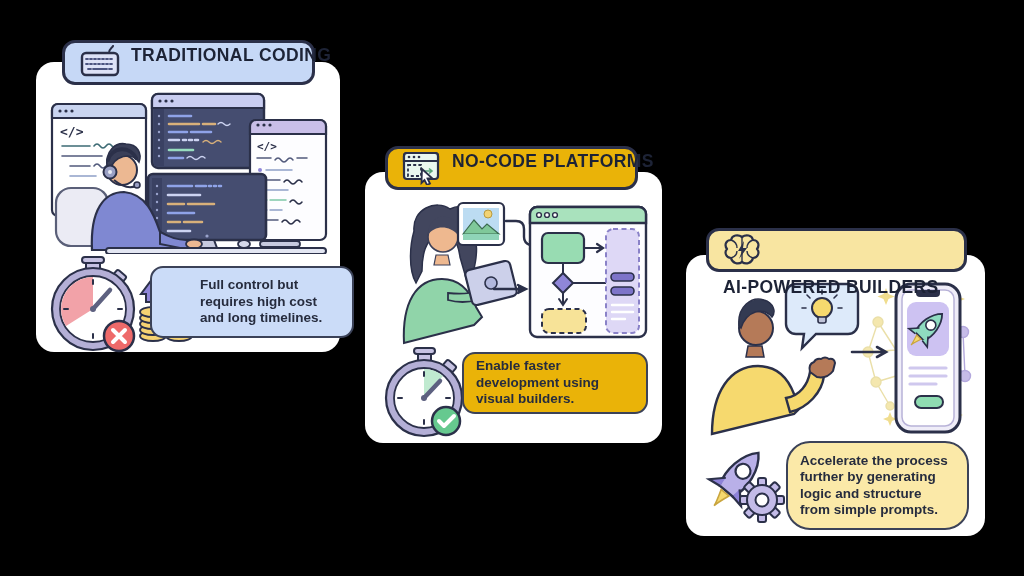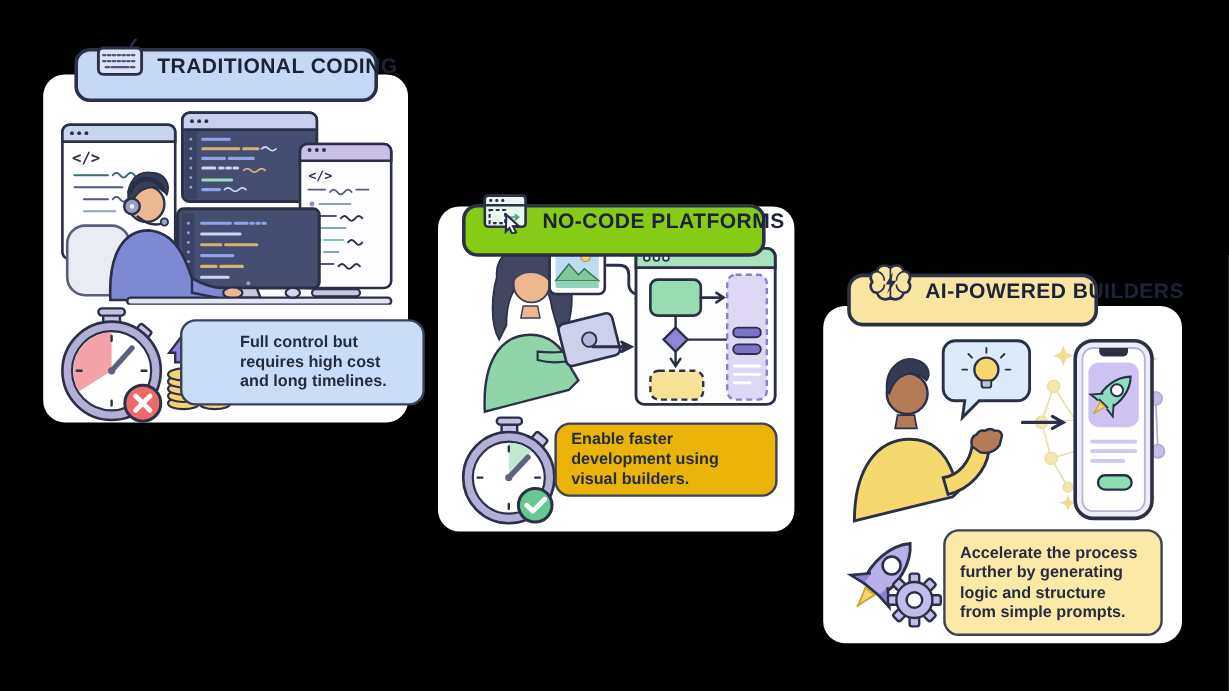--- a/index.html
+++ b/index.html
@@ -5,41 +5,41 @@
   html,body{margin:0;padding:0;}
   .stage{
     position:relative;width:1024px;height:576px;background:#000;
     overflow:hidden;font-family:"Liberation Sans", sans-serif;
   }
   .card{
     position:absolute;background:#fff;border-radius:18px;
     box-shadow:0 2px 6px rgba(0,0,0,.45);
   }
   .badge{
-    position:absolute;display:flex;align-items:flex-end;gap:10px;
-    border:3px solid #2b3049;border-radius:13px;padding:16px 14px;
+    position:absolute;display:flex;align-items:flex-start;gap:10px;
+    border:3px solid #2b3049;border-radius:13px;padding:2px 14px;
     box-sizing:border-box;z-index:5;
   }
   .badge .title{
     font-weight:bold;color:#1d2336;font-size:17.5px;letter-spacing:.4px;
     white-space:nowrap;
   }
   .badge-blue{background:#c6d8f6;}
-  .badge-green{background:#84cc16;margin-top:24px;}
+  .badge-green{background:#eab308;}
   .badge-yellow{background:#f8e5a1;}
   .note{
     position:absolute;border:2.5px solid #3b4258;border-radius:13px;
     box-sizing:border-box;display:flex;align-items:center;z-index:3;
   }
   .note p{
     margin:0;font-size:13.5px;line-height:1.22;font-weight:bold;color:#262c3e;
   }
   .note-blue{background:#cbdcf8;padding:8px 10px 8px 48px;}
   .note-green{background:#eab308;padding:8px 12px;}
-  .note-yellow{background:#fbe9a8;padding:8px 12px;}
+  .note-yellow{background:#fbe9a8;padding:8px 12px;border-radius:24px;}
   .illus,.bottom-icon{position:absolute;z-index:2;}
   svg{display:block;}
 </style>
 </head>
 <body>
 
 <div class="stage">
 
   <section class="card" style="left:36px;top:62px;width:304px;height:290px;"></section>
 
@@ -318,21 +318,21 @@
       <path d="M59,76 l5,5 10,-10" fill="none" stroke="#fff" stroke-width="4" stroke-linecap="round" stroke-linejoin="round"></path>
     </svg>
   </div>
 
   <div class="note note-green" style="left:462px;top:352px;width:186px;height:62px;">
     <p>Enable faster development using visual builders.</p>
   </div>
 
   <section class="card" style="left:686px;top:255px;width:299px;height:281px;"></section>
 
-  <div class="badge badge-yellow" style="left:706px;top:228px;width:209px;height:44px;">
+  <div class="badge badge-yellow" style="left:706px;top:228px;width:261px;height:44px;flex-direction:column;">
     <span>
       <svg width="38" height="34" viewBox="0 0 38 34">
         <path d="M19,4 C15,1 9,2 8,7 C3,7 1,12 4,16 C1,19 3,25 8,25 C9,30 15,32 19,29 C23,32 29,30 30,25 C35,25 37,19 34,16 C37,12 35,7 30,7 C29,2 23,1 19,4 Z" fill="#f8e5a1" stroke="#2b3049" stroke-width="2.2" stroke-linejoin="round"></path>
         <path d="M19,4 v25 M8,7 q6,2 6,8 M30,7 q-6,2 -6,8 M8,25 q6,-2 6,-7 M30,25 q-6,-2 -6,-7" fill="none" stroke="#2b3049" stroke-width="1.4"></path>
         <path d="M21,8 l-6,10 h4 l-3,8 8,-11 h-4 z" fill="#2b3049"></path>
       </svg>
     </span>
     <span class="title">AI-POWERED BUILDERS</span>
   </div>
 

